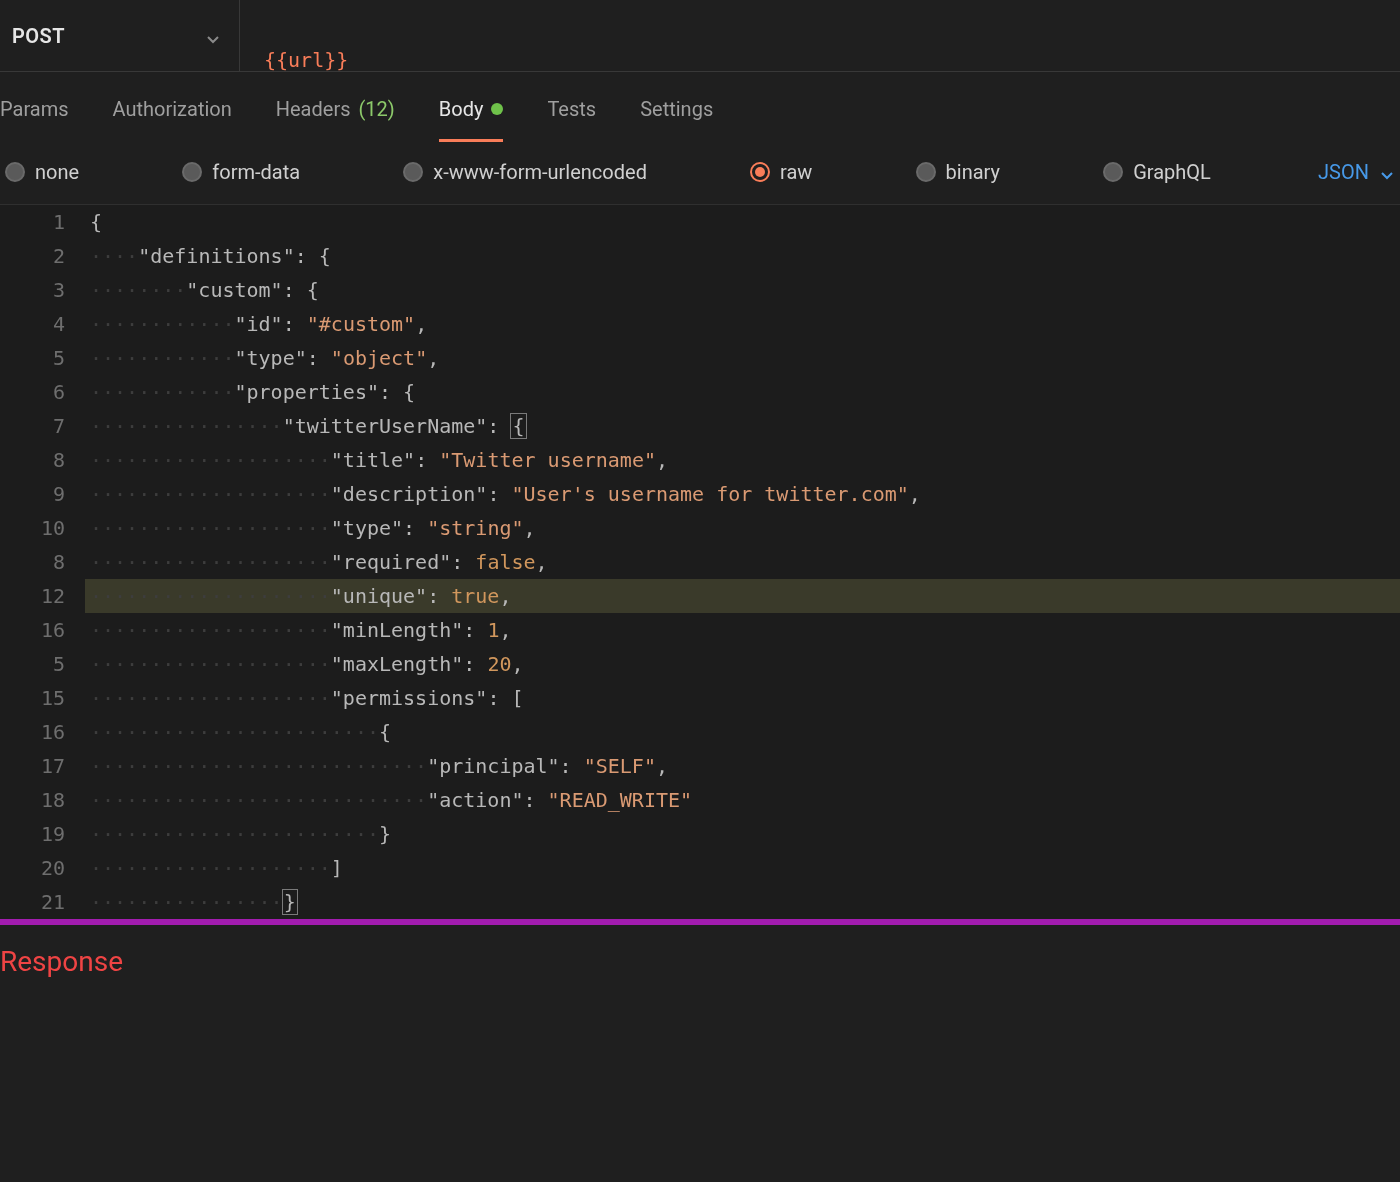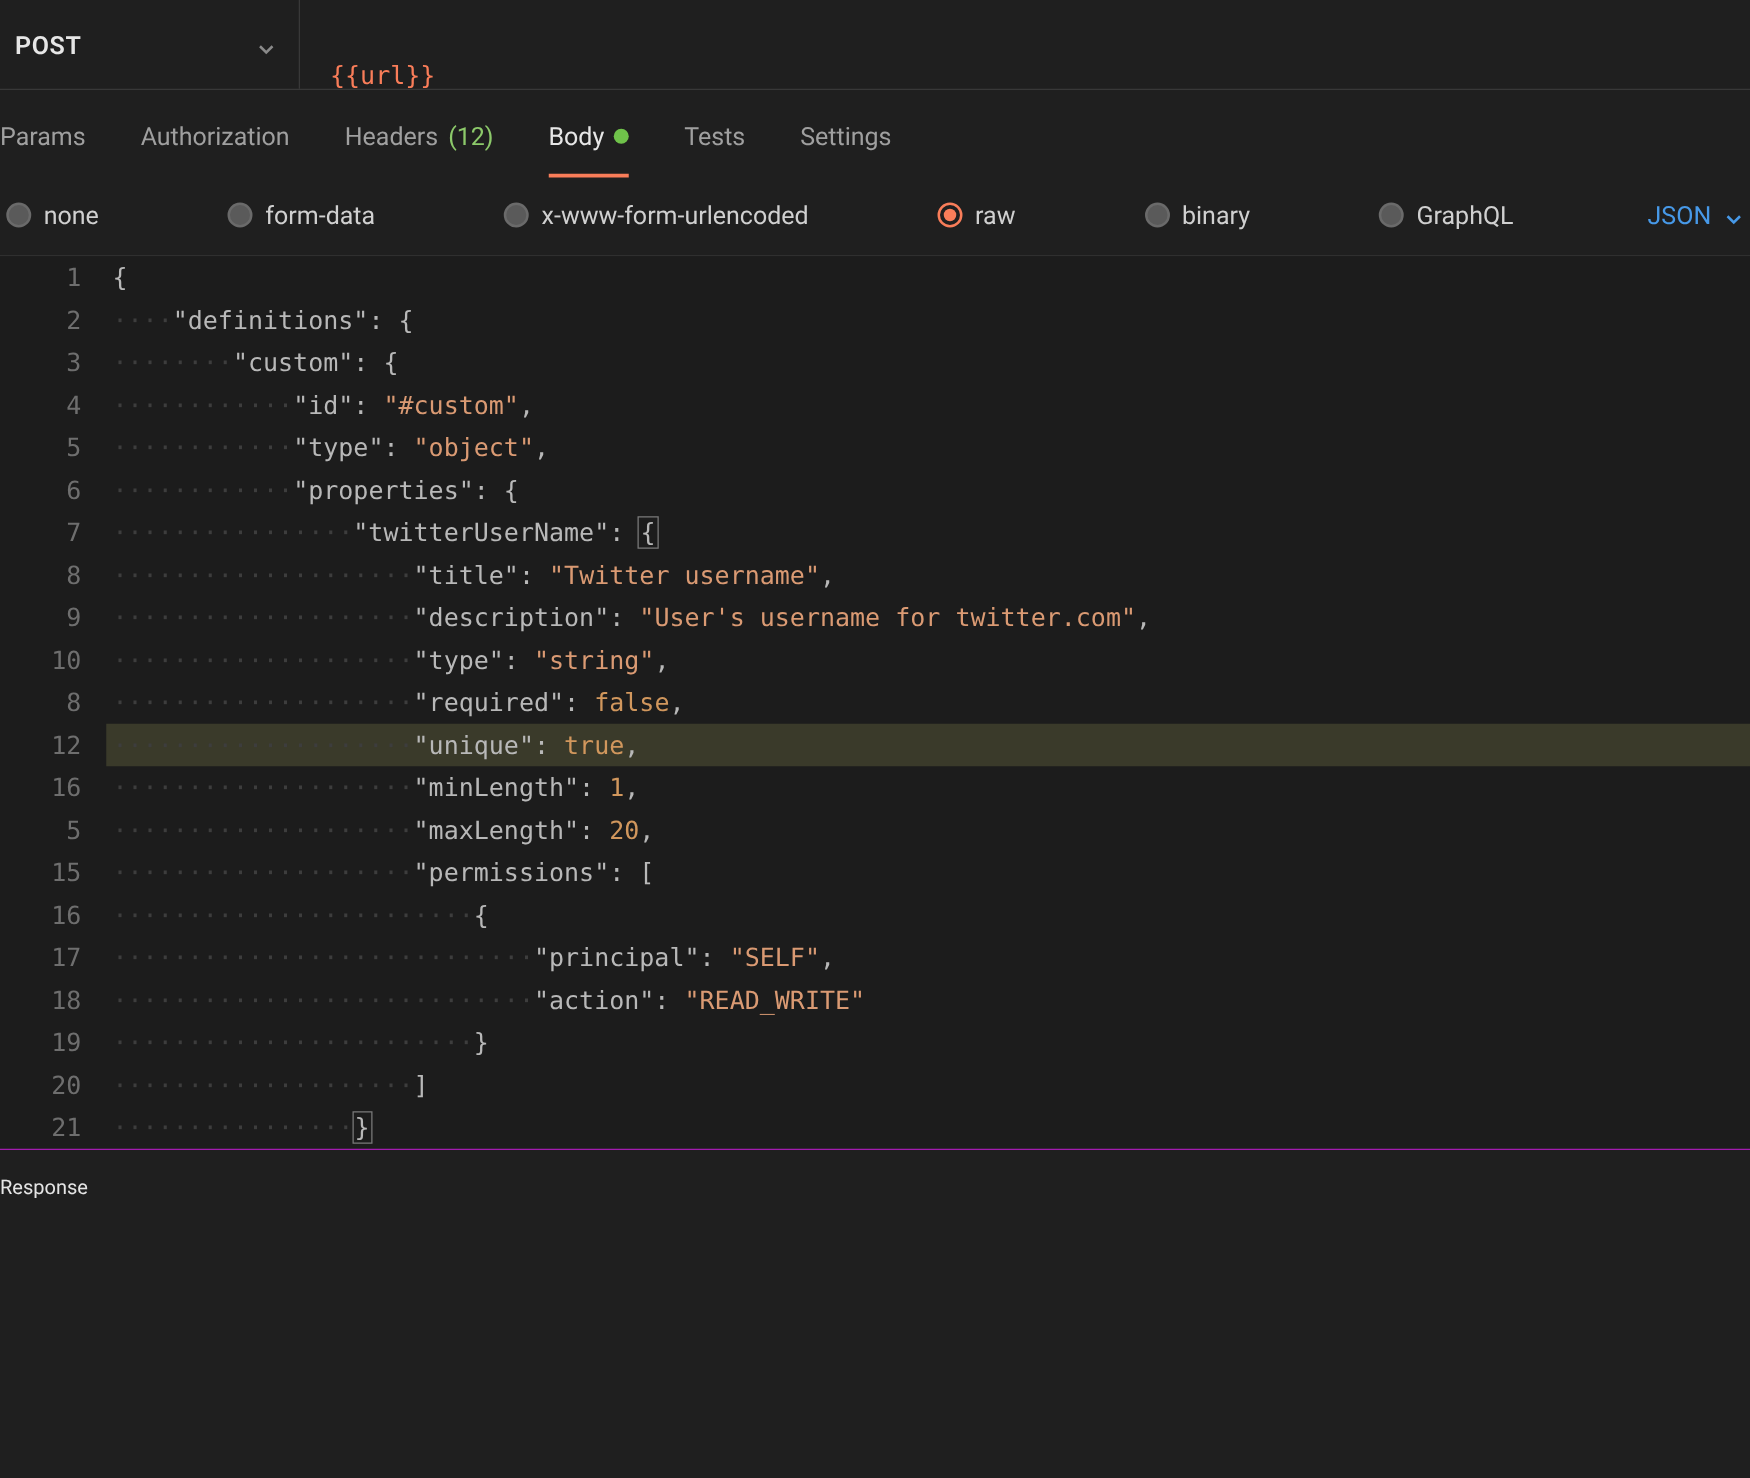--- a/index.html
+++ b/index.html
@@ -107,24 +107,24 @@
 }
 .code-line.hl{background:#3a3a2a;}
 .guide{color:#3d3d3d;}
 .key{color:#b8b8b8;}
 .str{color:#da9a73;}
 .num{color:#d1975d;}
 .bool{color:#d1975d;}
 .punc{color:#b8b8b8;}
 .brace-hl{outline:1px solid #7a7a7a;padding:0 1px;}
 .response-bar{
-  border-top:1px solid #a21caf;
+  border-top:6px solid #a21caf;
   padding:20px 0 20px 0;
-  color:#e5e5e5;
-  font-size:16px;
+  color:#ef4444;
+  font-size:28px;
 }
 </style>
 </head>
 <body>
 
 <div class="top-bar">
   <div class="method-select">
     <span class="method-label">POST</span>
     <span class="chevron-down">
       <svg viewBox="0 0 16 16" fill="none" stroke-width="2">

